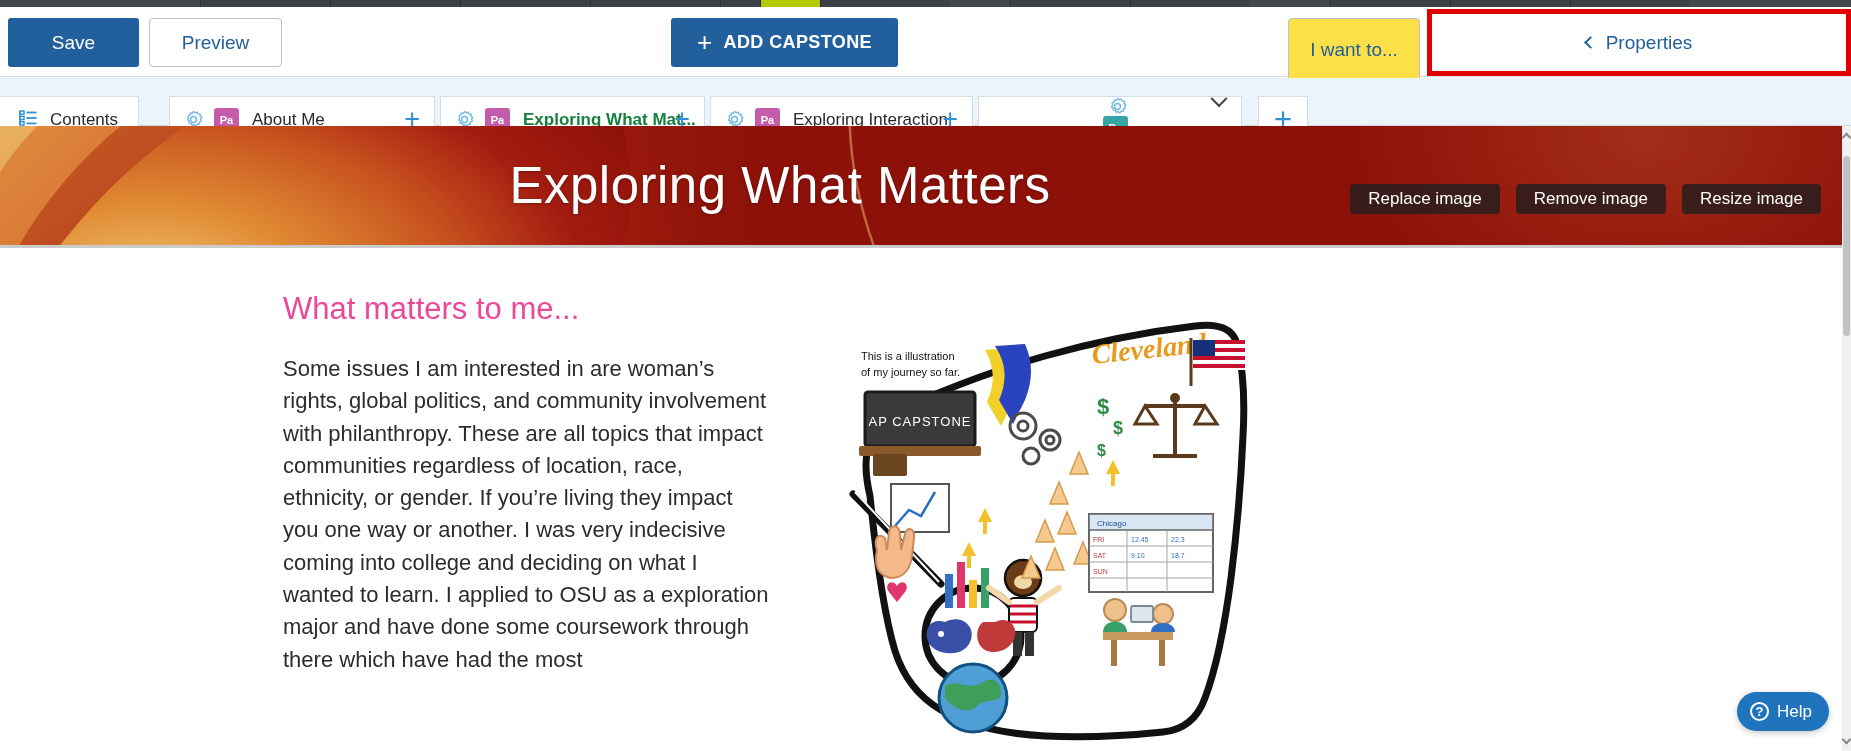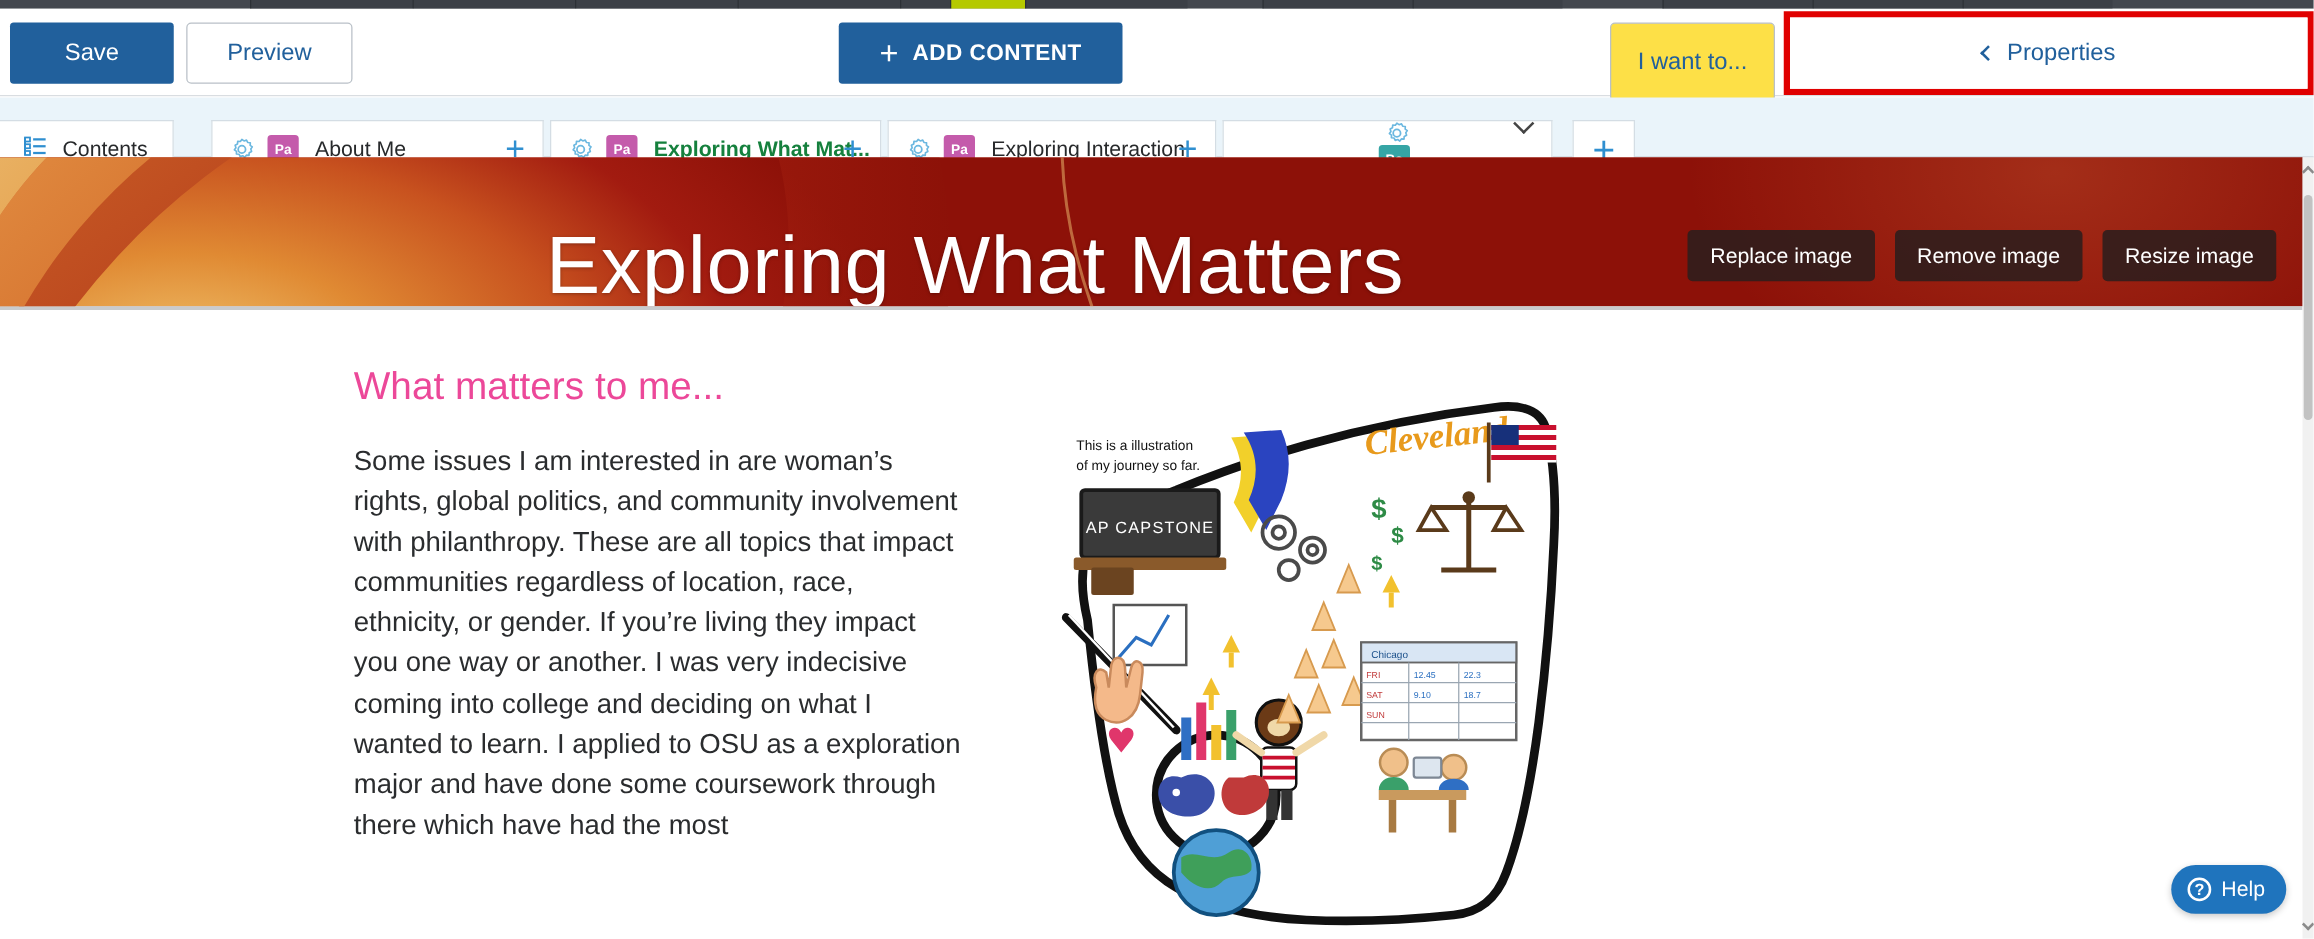--- a/index.html
+++ b/index.html
@@ -157,33 +157,33 @@
     border-bottom: 3px solid #c9cbcd;
   }
   .banner .arcs {
     position: absolute; left: -40px; top: -90px; width: 1200px; height: 420px;
   }
   .banner .sheen {
     position: absolute; right: 0; top: 0; width: 900px; height: 122px;
     background: radial-gradient(ellipse 420px 260px at 78% 10%, rgba(255,160,90,.20), rgba(0,0,0,0) 70%);
   }
   .banner-title {
-    position: absolute; left: 0; top: 48px; width: 1560px;
+    position: absolute; left: 0; top: 30px; width: 1560px;
     text-align: center;
-    color: #ffffff; font-size: 65px; font-weight: 300;
+    color: #ffffff; font-size: 51px; font-weight: 300;
     font-family: "Liberation Sans", sans-serif;
     letter-spacing: .5px;
     text-shadow: 0 1px 3px rgba(0,0,0,.30);
     pointer-events: none;
   }
   .img-btns { position: absolute; right: 30px; top: 184px; display: flex; gap: 16px; z-index: 5;}
   .img-btn {
     background: rgba(44,30,28,.88); color: #ffffff;
     border: none; border-radius: 4px;
-    height: 41px; padding: 0 18px;
+    height: 30px; padding: 0 18px;
     font-size: 17px; font-family: "Liberation Sans", sans-serif;
     cursor: pointer;
     display: flex; align-items: center; justify-content: center;
     white-space: nowrap;
   }
 
   
   .content {
     position: absolute; top: 251px; left: 0; width: 1842px; height: 500px;
     background: #ffffff; overflow: hidden;
@@ -257,21 +257,21 @@
   </div>
 
   <div class="topbar">
 
     <button class="btn-save">Save</button>
 
     <button class="btn-preview">Preview</button>
 
     <button class="btn-addcontent">
       <span class="plus-glyph">+</span>
-      <span>ADD CONTENT</span>
+      <span>ADD CAPSTONE</span>
     </button>
 
     <button class="btn-iwantto">I want to...</button>
 
     <div class="properties-wrap">
       <button class="btn-properties">
         <span class="chev-left"></span>
         <span>Properties</span>
       </button>
     </div>

